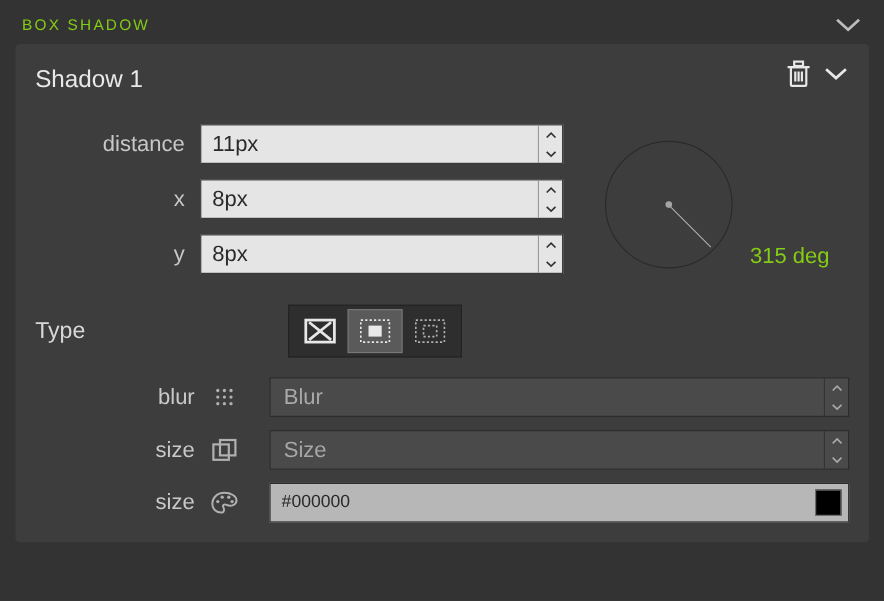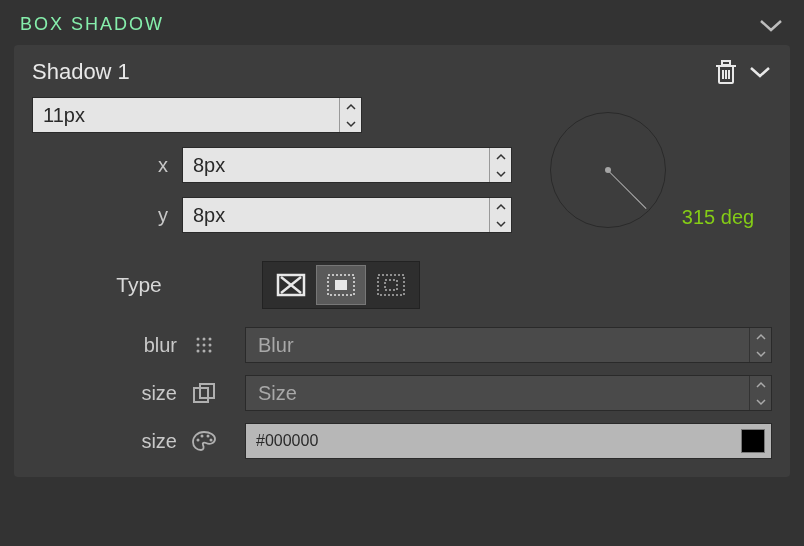--- a/index.html
+++ b/index.html
@@ -11,38 +11,38 @@
     height: 546px;
     overflow: hidden;
   }
   .panel-header {
     display: flex;
     justify-content: space-between;
     align-items: center;
     padding: 14px 20px 10px 20px;
   }
   .panel-title {
-    font-size: 18px;
+    font-size: 14px;
     letter-spacing: 2px;
-    color: #86efac;
+    color: #84cc16;
     font-weight: 400;
   }
   .chevron-icon svg { display:block; }
 
   .shadow-card {
     background: #3d3d3d;
     margin: 0 14px;
     border-radius: 4px;
     padding: 14px 18px 18px 18px;
   }
   .shadow-header {
     display: flex;
     justify-content: space-between;
-    align-items: flex-start;
-    margin-bottom: 8px;
+    align-items: flex-end;
+    margin-bottom: 28px;
     gap: 11px;
   }
   .shadow-title {
     font-size: 22px;
     color: #e8e8e8;
     font-weight: 400;
   }
   .shadow-header-actions {
     display: flex;
     align-items: center;
@@ -139,21 +139,21 @@
   }
 
   .type-row {
     display: flex;
     align-items: center;
     margin-top: 28px;
     margin-bottom: 18px;
   }
   .type-label {
     width: 230px;
-    text-align: center;
+    text-align: left;
     padding-right: 16px;
     font-size: 21px;
     color: #d8d8d8;
   }
   .type-buttons {
     display: flex;
     border: 1px solid #222;
     background: #2e2e2e;
     padding: 3px;
     gap: 0;
@@ -269,20 +269,21 @@
         <svg width="24" height="14" viewBox="0 0 24 14">
             <polyline points="3,3 12,11 21,3" fill="none" stroke="#e8e8e8" stroke-width="2.5"></polyline>
           </svg>
       </div>
     </div>
   </div>
 
   <div class="body-row">
     <div class="xy-section">
       <div class="field-row">
+        <div class="field-label">distance</div>
         <div class="stepper">
           <input value="11px" style="">
           <div class="stepper-buttons">
             <div class="step-btn">
                 <svg width="12" height="8">
                   <polyline points="2,6 6,2 10,6" fill="none" stroke="#333" stroke-width="1.5"></polyline>
                 </svg>
               </div>
             <div class="step-btn">
                 <svg width="12" height="8">

